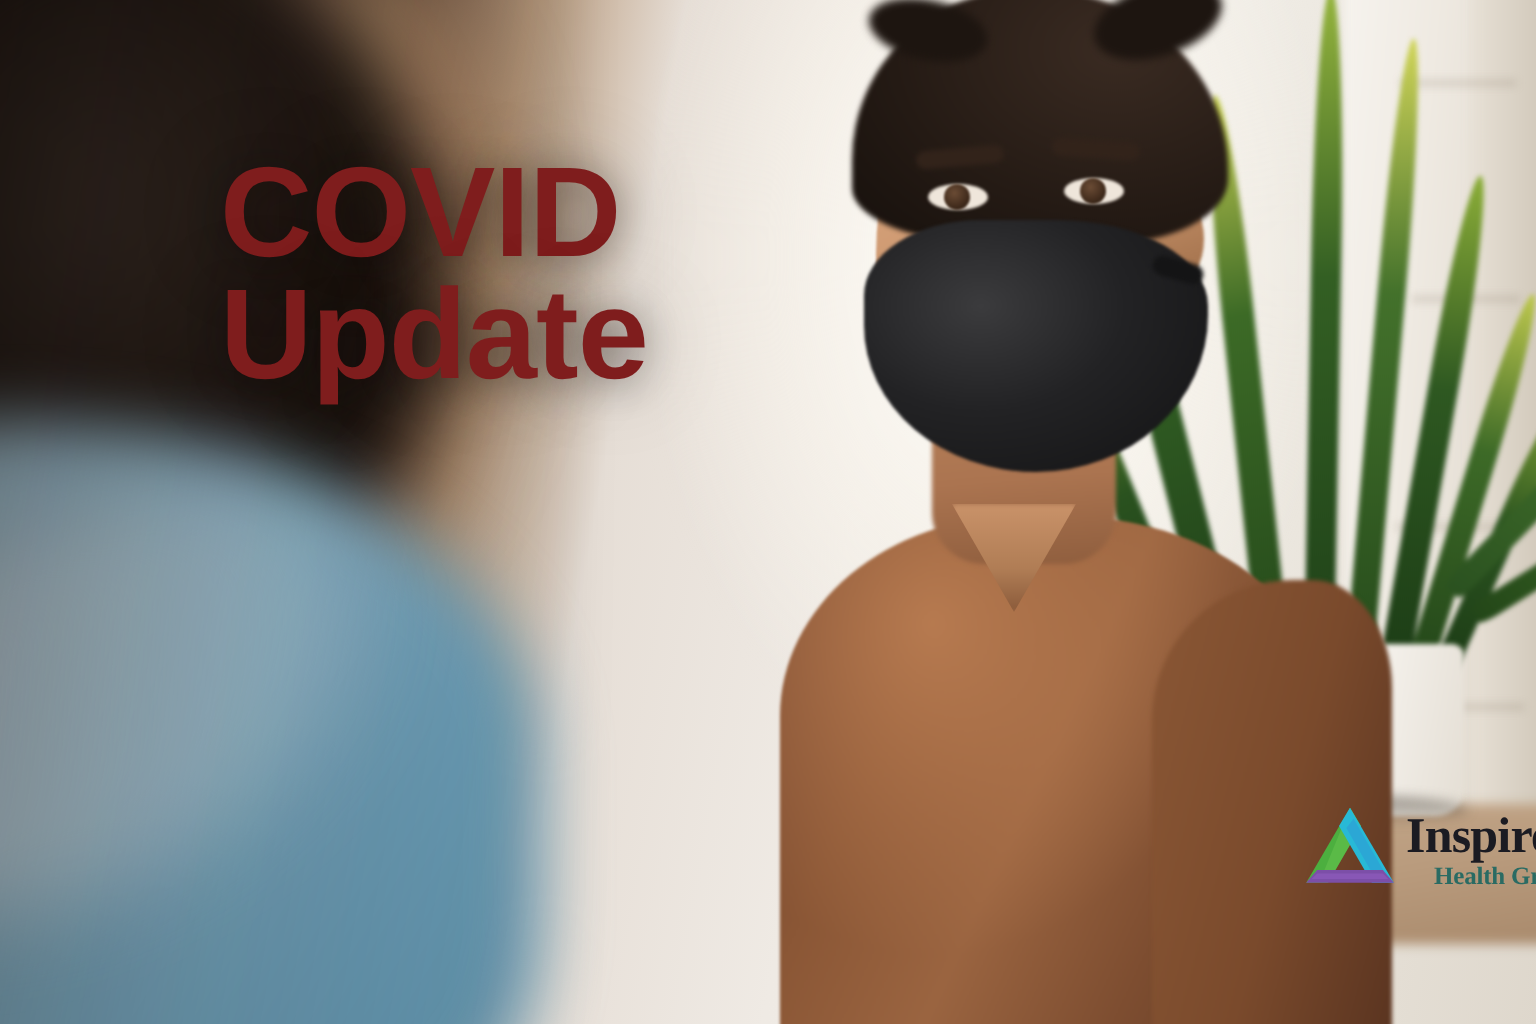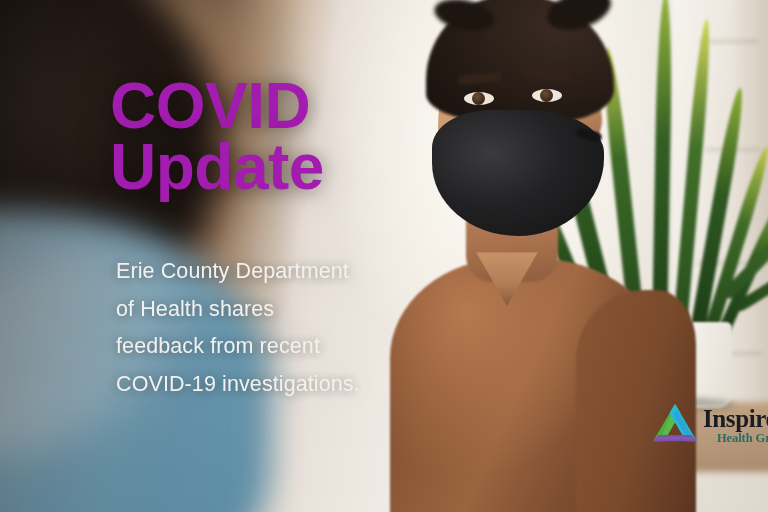--- a/index.html
+++ b/index.html
@@ -258,21 +258,21 @@
     width: 330px; height: 600px;
     background: linear-gradient(100deg, rgba(12,9,7,0.55) 0%, rgba(12,9,7,0.18) 55%, rgba(12,9,7,0) 100%);
     filter: blur(10px);
   }
 
   
   .headline {
     position: absolute;
     left: 110px;
     top: 76px;
-    color: #a21caf;
+    color: #7f1d1d;
     font-size: 64px;
     font-weight: bold;
     line-height: 0.96;
     letter-spacing: -0.5px;
     text-shadow: 0 2px 18px rgba(20,14,10,0.45), 0 0 44px rgba(20,14,10,0.30);
     white-space: pre-line;
   }
 
   .subhead {
     position: absolute;
@@ -395,24 +395,20 @@
       <div class="fg-hair"></div>
       <div class="fg-shirt"></div>
       <div class="fg-shirt-hi"></div>
     </div>
     <div class="fg-vignette"></div>
   </div>
 
   <div class="headline">COVID
 Update</div>
 
-  <div class="subhead">Erie County Department
-of Health shares
-feedback from recent
-COVID-19 investigations.</div>
 
   <div class="logo">
     <span class="logo-mark">
       <svg viewBox="0 0 100 92" width="46" height="42" aria-hidden="true">
 
         <polygon points="50,2 62,22 26,84 2,84" fill="#4caf3f"></polygon>
         <polygon points="50,2 62,22 34,70 22,70" fill="#66c24f" opacity="0.55"></polygon>
 
         <polygon points="50,2 98,84 74,84 38,22" fill="#28b9d6"></polygon>
         <polygon points="54,14 92,80 78,80 46,24" fill="#2f92d4" opacity="0.45"></polygon>

